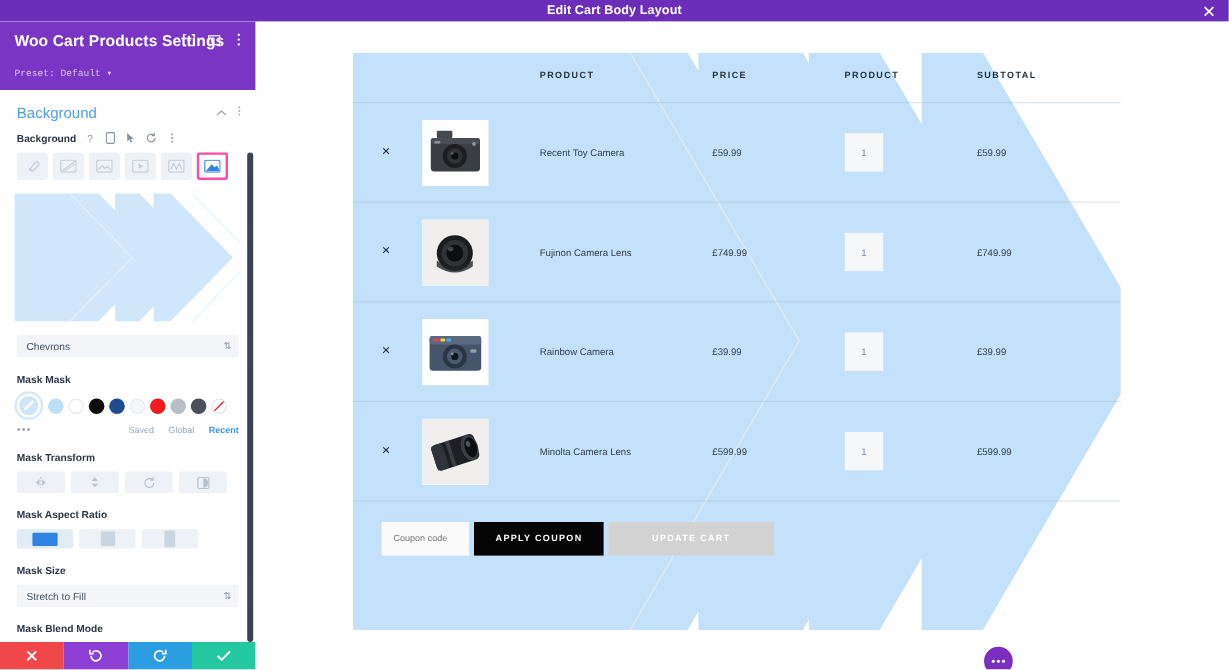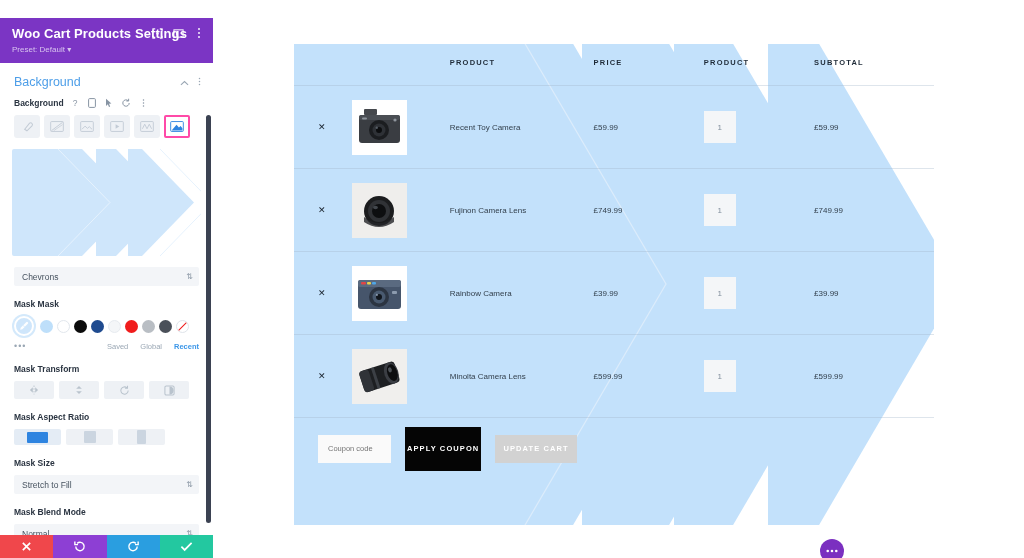--- a/index.html
+++ b/index.html
@@ -24,21 +24,21 @@
     cursor: pointer; font-family: "DejaVu Sans", sans-serif;
   }
 
   
   .panel {
     position: absolute; left: 0; top: 18px; width: 213px; height: 540px;
     background: #fff; display: flex; flex-direction: column;
   }
   .panel-head { background: #7b35c4; padding: 8px 12px 9px 12px; position: relative; }
   .panel-title { color: #fff; font-size: 13px; font-weight: 700; letter-spacing: .1px; }
-  .panel-preset { color: #d9c4ef; font-size: 8px; margin-top: 4px; }
+  .panel-preset { color: #d9c4ef; font-size: 8px; margin-top: 15px; font-family: Liberation Mono, monospace; }
   .panel-head-icons {
     position: absolute; right: 8px; top: 9px; display: flex; gap: 9px;
     align-items: center;
   }
   .hicon { width: 12px; height: 12px; opacity: .92; cursor: pointer;
            display: flex; align-items: center; justify-content: center; }
   .hicon svg { display: block; }
 
   .tabs { display: flex; background: #7b35c4; height: 25px; }
   .tab {
@@ -173,51 +173,59 @@
   .thumb {
     width: 55px; height: 55px; background: #fff; display: flex;
     align-items: center; justify-content: center; overflow: hidden;
   }
   .qty-box {
     width: 32px; height: 32px; background: #f4f6f8; border: none;
     display: flex; align-items: center; justify-content: center;
     font-size: 8px; color: #808e9c;
   }
   .coupon-row {
-    display: flex; align-items: center; gap: 14px; padding: 0;
+    display: flex; align-items: center; gap: 4px; padding: 0;
   }
   .coupon-input {
     width: 73px; height: 28px; background: #fafafa; border: none;
     font-size: 7.5px; color: #8a97a4; padding-left: 10px;
     font-family: "Liberation Sans", sans-serif; outline: none;
   }
   .btn-apply {
-    height: 44px; padding: 0 2px; background: #050505; color: #fff;
+    height: 28px; padding: 0 18px; background: #050505; color: #fff;
     font-size: 7.5px; font-weight: 700; letter-spacing: 1.1px;
     border: none; cursor: pointer; font-family: "Liberation Sans", sans-serif;
   }
   .btn-update {
-    height: 28px; padding: 0 8px; background: #d2d2d2; color: #fff;
+    height: 28px; padding: 0 36px; background: #d2d2d2; color: #fff;
     font-size: 7.5px; font-weight: 700; letter-spacing: 1.1px;
     border: none; cursor: pointer; font-family: "Liberation Sans", sans-serif;
     float: right; margin-right: 6px;
   }
   .fab {
     position: absolute; left: 607px; top: 521px; width: 24px; height: 24px;
     border-radius: 50%; background: #7b2fc0; color: #fff;
     display: flex; align-items: center; justify-content: center;
     font-size: 11px; letter-spacing: .6px; cursor: pointer;
     font-family: "DejaVu Sans", sans-serif; line-height: 0;
   }
 </style>
 </head>
 <body>
 
 <div id="app">
 
+  <div class="topbar">
+    <span class="topbar-title">Edit Cart Body Layout</span>
+    <span class="topbar-close">
+      <svg width="9" height="9" viewBox="0 0 10 10">
+          <path d="M1 1 L9 9 M9 1 L1 9" stroke="#fff" stroke-width="1.6" fill="none"></path>
+        </svg>
+    </span>
+  </div>
 
   <div class="panel">
 
     <div class="panel-head">
       <div class="panel-title">Woo Cart Products Settings</div>
       <div class="panel-preset">Preset: Default ▾</div>
       <div class="panel-head-icons">
         <span class="hicon">
           <svg width="11" height="11" viewBox="0 0 12 12">
             <path d="M1 3.5V1h2.5M8.5 1H11v2.5M11 8.5V11H8.5M3.5 11H1V8.5" stroke="#fff" stroke-width="1.2" fill="none"></path>

